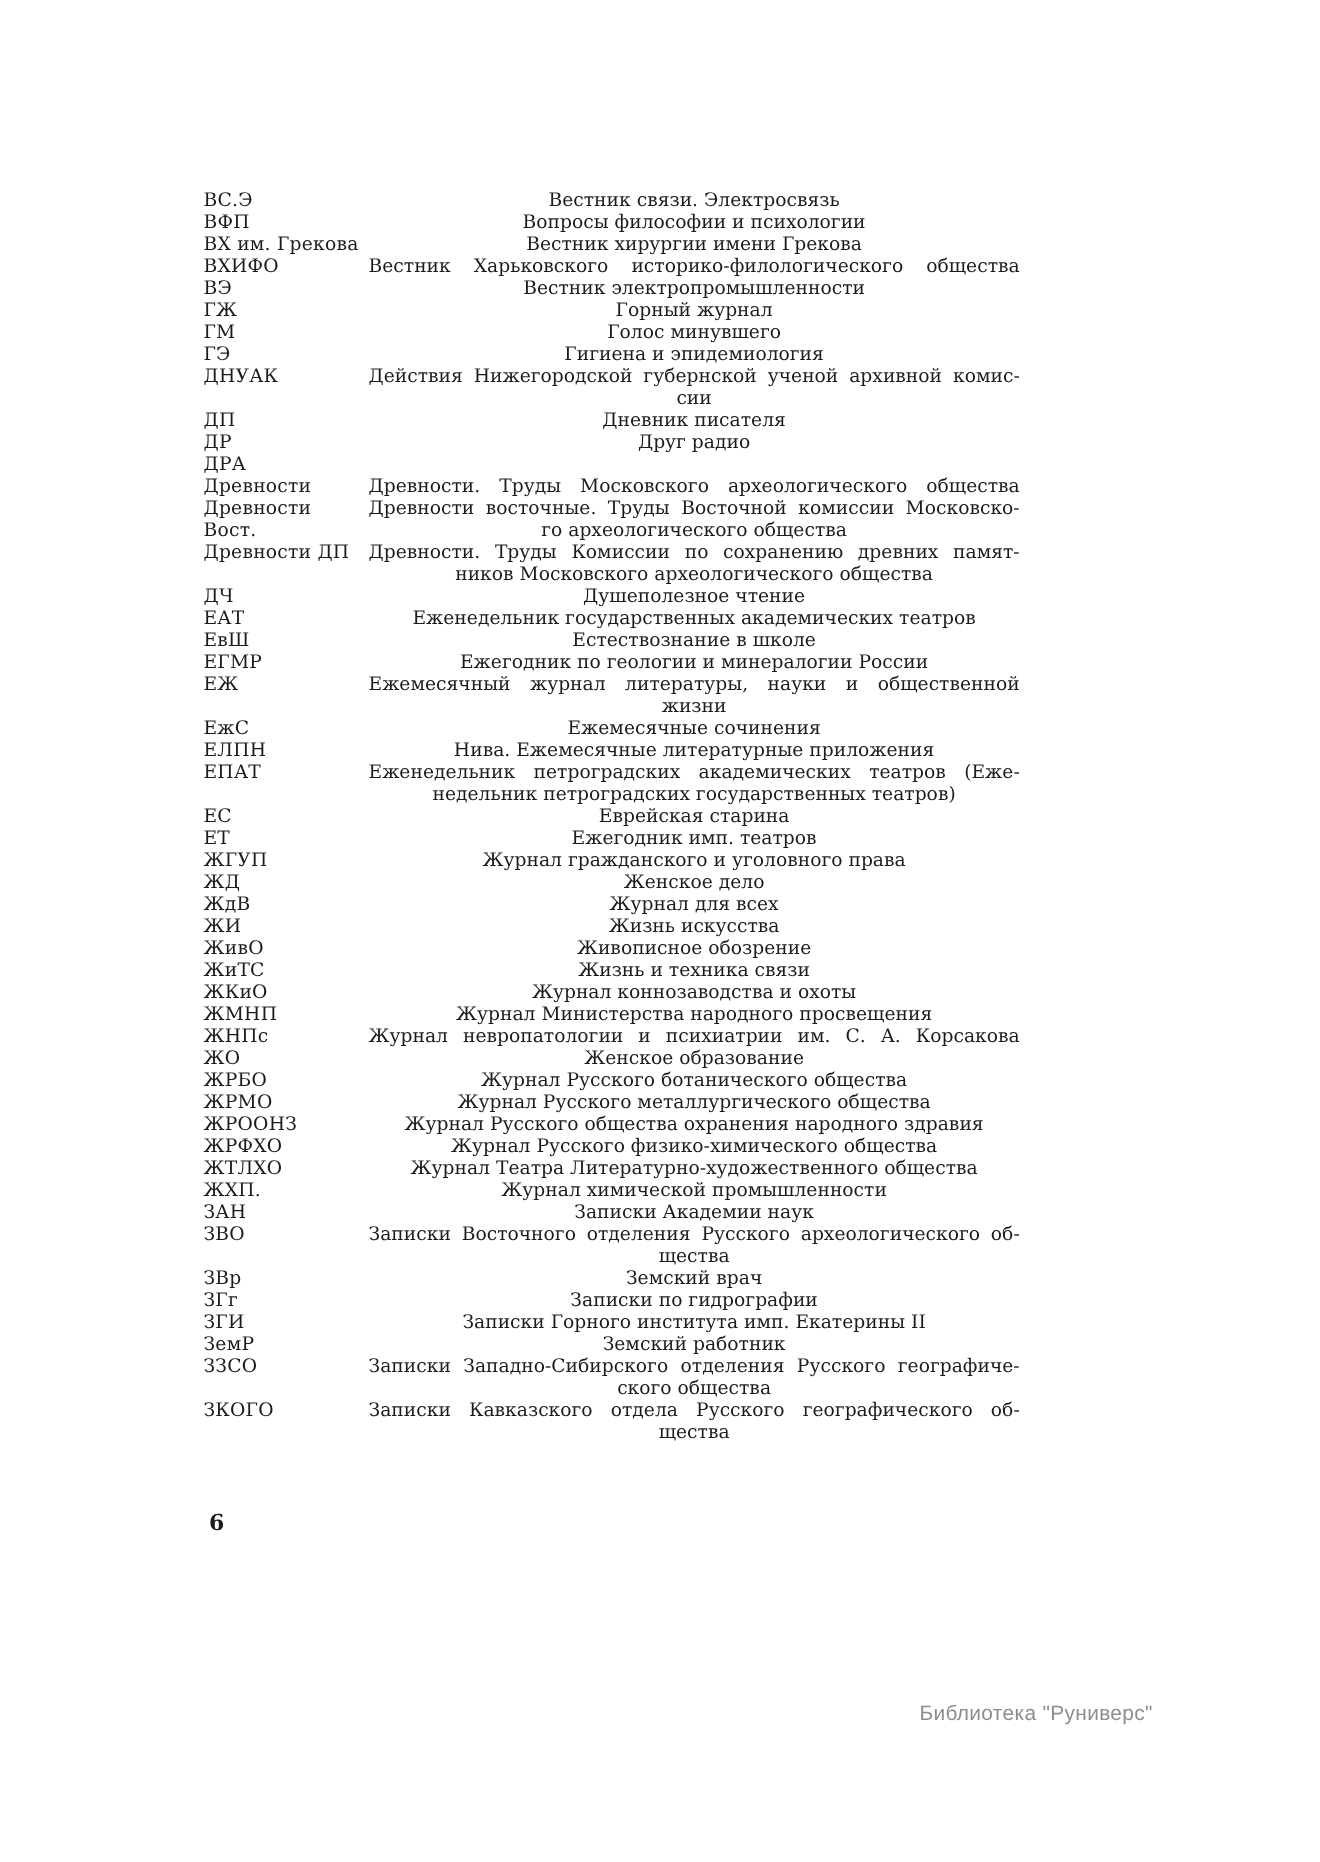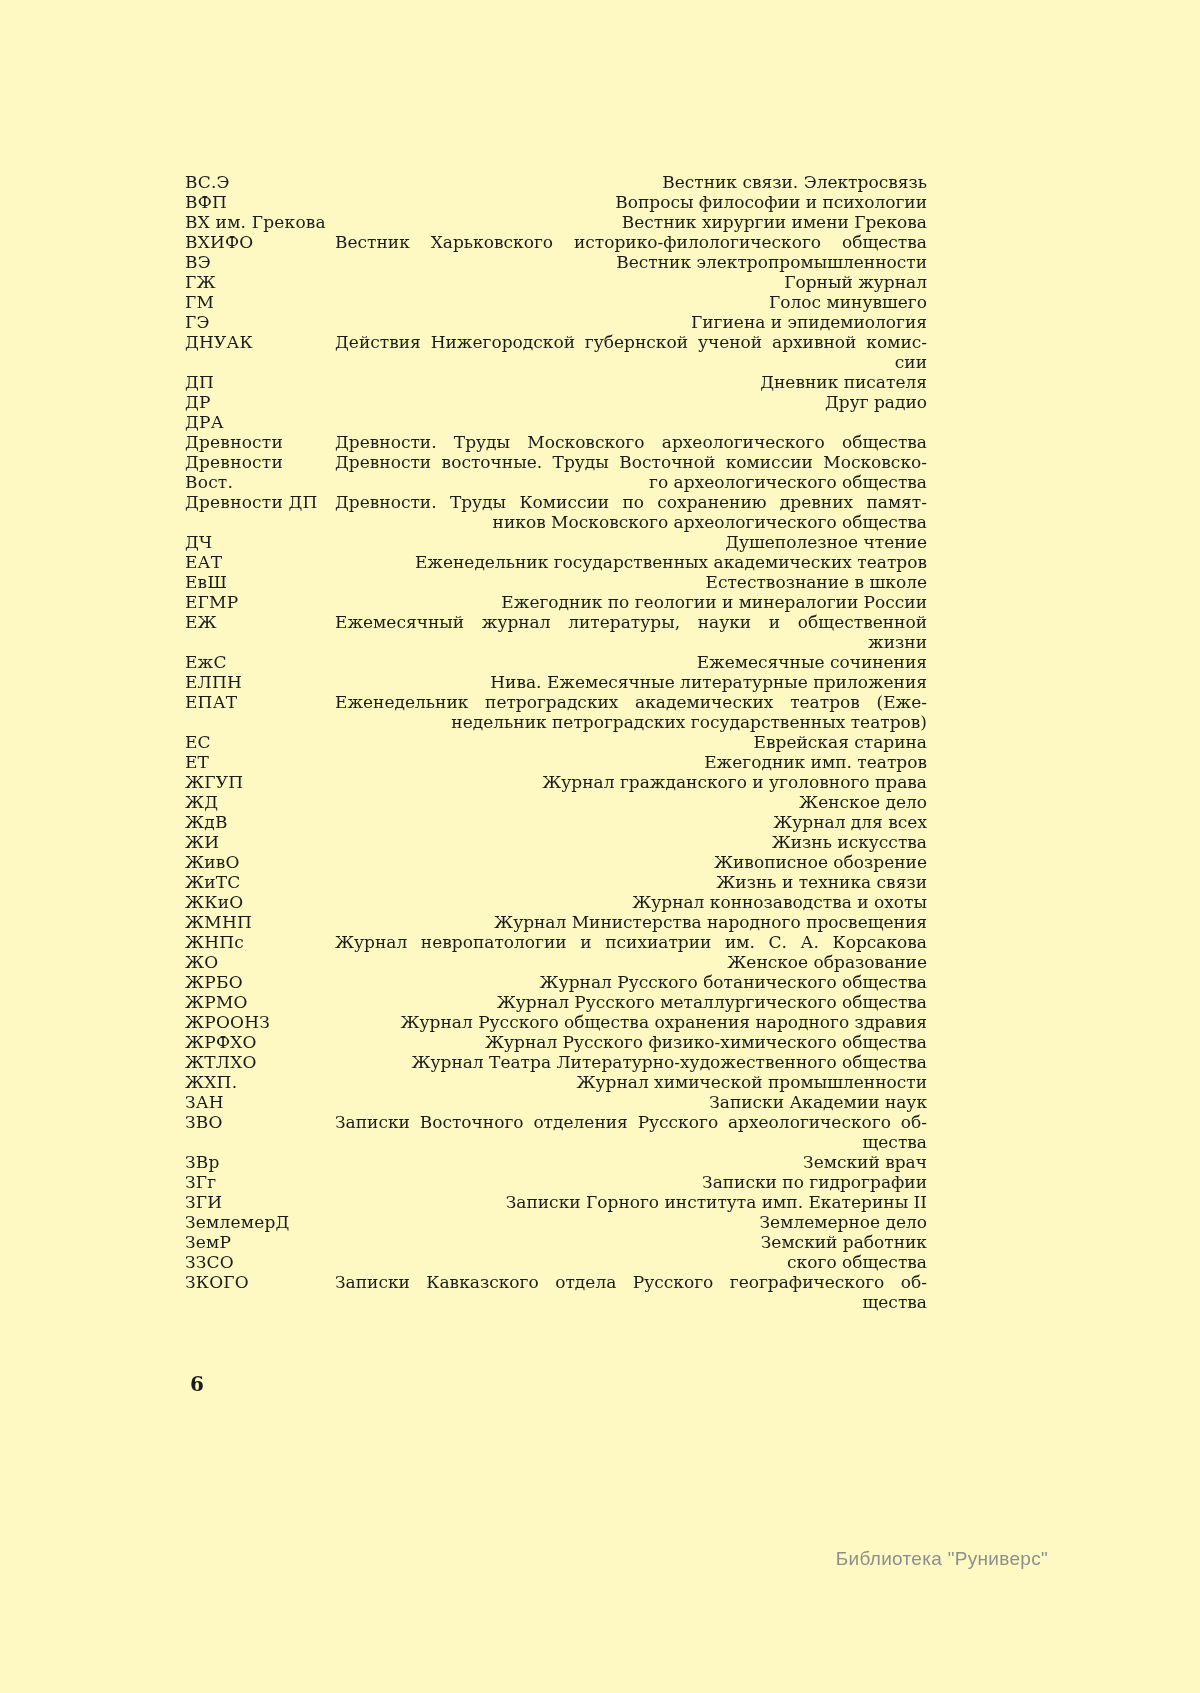--- a/index.html
+++ b/index.html
@@ -4,21 +4,21 @@
 <style>
   html, body {
     margin: 0;
     padding: 0;
     background: #e9e9e6;
   }
   .page {
     position: relative;
     width: 1200px;
     height: 1693px;
-    background: #fef9c3;
+    background: #ffffff;
     font-family: "DejaVu Serif", "Liberation Serif", serif;
     color: #1b1b1b;
     overflow: hidden;
   }
   .list {
     position: absolute;
     left: 185px;
     top: 172px;
     width: 742px;
   }
@@ -31,21 +31,21 @@
     flex: 0 0 150px;
     width: 150px;
     white-space: pre-line;
     letter-spacing: 0.2px;
   }
   .def {
     flex: 1 1 auto;
     min-width: 0;
   }
   .def .line {
-    text-align: right;
+    text-align: center;
   }
   .def .line.just {
     text-align: justify;
     text-align-last: justify;
   }
   .page-number {
     position: absolute;
     left: 190px;
     top: 1372px;
     font-size: 20px;
@@ -341,34 +341,29 @@
           <div class="line">Записки по гидрографии</div>
         </div>
       </div>
       <div class="entry">
         <div class="abbr">ЗГИ</div>
         <div class="def">
           <div class="line">Записки Горного института имп. Екатерины II</div>
         </div>
       </div>
       <div class="entry">
-        <div class="abbr">ЗемлемерД</div>
-        <div class="def">
-          <div class="line">Землемерное дело</div>
-        </div>
-      </div>
-      <div class="entry">
         <div class="abbr">ЗемР</div>
         <div class="def">
           <div class="line">Земский работник</div>
         </div>
       </div>
       <div class="entry">
         <div class="abbr">ЗЗСО</div>
         <div class="def">
+          <div class="line just">Записки Западно-Сибирского отделения Русского географиче-</div>
           <div class="line">ского общества</div>
         </div>
       </div>
       <div class="entry">
         <div class="abbr">ЗКОГО</div>
         <div class="def">
           <div class="line just">Записки Кавказского отдела Русского географического об-</div>
           <div class="line">щества</div>
         </div>
       </div>

